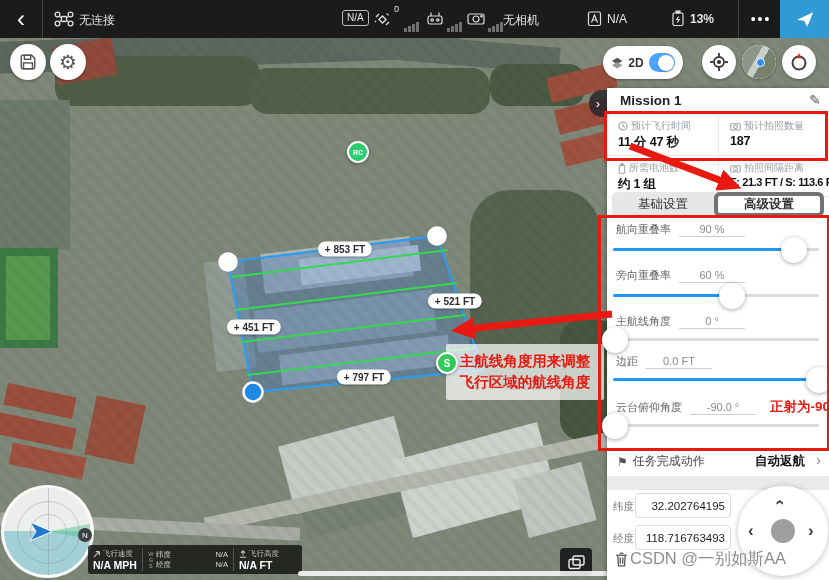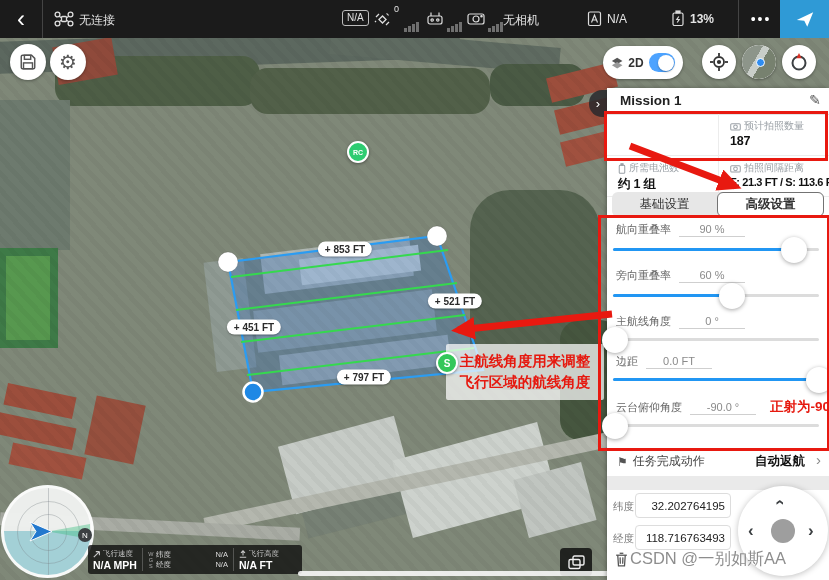--- a/index.html
+++ b/index.html
@@ -89,21 +89,21 @@
       font-size:13px;cursor:pointer;}
 
   .stat-cell{position:absolute;width:110px;height:41px;}
   .stat-label{position:absolute;left:11px;top:5px;font-size:10px;color:#9aa0a6;display:flex;gap:3px;align-items:center;white-space:nowrap;}
   .stat-value{position:absolute;left:11px;top:20px;font-size:12.5px;font-weight:bold;color:#111;white-space:nowrap;letter-spacing:-.2px;}
   .hline{position:absolute;left:0;width:222px;height:1px;background:#ececec;}
   .vline{position:absolute;top:26px;left:111px;width:1px;height:82px;background:#ececec;}
 
   #tabbar{position:absolute;left:5px;top:104px;width:212px;height:25px;background:#e7e7e7;border-radius:6px;display:flex;}
   .tab{flex:1;display:flex;align-items:center;justify-content:center;font-size:12.5px;color:#333;cursor:pointer;}
-  .tab.sel{background:#fff;border:1px solid #737373;border-radius:6px;font-weight:bold;box-sizing:border-box;}
+  .tab.sel{background:#fff;border:4px solid #737373;border-radius:6px;font-weight:bold;box-sizing:border-box;}
 
   .srow{position:absolute;left:0;width:222px;}
   .srow .lr{display:flex;align-items:flex-end;gap:8px;padding-left:9px;}
   .slabel{font-size:11px;color:#666;white-space:nowrap;}
   .svalbox{min-width:58px;text-align:center;font-size:11px;color:#8a8a8a;border-bottom:1px solid #cfcfcf;
            padding:0 4px 1px 4px;white-space:nowrap;}
   .snote{font-size:13.5px;font-weight:bold;color:#e6190f;white-space:nowrap;margin-left:6px;margin-bottom:-1px;}
   .track{position:absolute;left:6px;width:206px;height:3px;background:#dcdcdc;border-radius:2px;}
   .track .fill{position:absolute;left:0;top:0;height:3px;background:#2196f3;border-radius:2px;}
   .track .handle{position:absolute;top:-11.5px;width:26px;height:26px;background:#fff;border-radius:50%;
@@ -303,20 +303,30 @@
 
   <div id="panel">
     <div id="collapse-tab">
         <span>›</span>
       </div>
     <div id="panel-header">
       <span id="panel-title">Mission 1</span>
       <span id="edit-icon">✎</span>
     </div>
 
+    <div class="stat-cell" style="left:0;top:26px;">
+      <span class="stat-label">
+          <svg width="10" height="10" viewBox="0 0 11 11" fill="none" stroke="#9aa0a6" stroke-width="1.2">
+            <circle cx="5.5" cy="5.5" r="4.4"></circle>
+            <path d="M5.5 3 V5.7 L7.5 6.8"></path>
+          </svg>
+          <span>预计飞行时间</span>
+        </span>
+      <span class="stat-value">11 分 47 秒</span>
+    </div>
     <div class="stat-cell" style="left:112px;top:26px;">
       <span class="stat-label">
           <svg width="11" height="9" viewBox="0 0 12 9" fill="none" stroke="#9aa0a6" stroke-width="1.1">
             <rect x="0.8" y="1.5" width="10.4" height="6.8" rx="1.2"></rect>
             <circle cx="6" cy="4.9" r="2"></circle>
           </svg>
           <span>预计拍照数量</span>
         </span>
       <span class="stat-value">187</span>
     </div>

